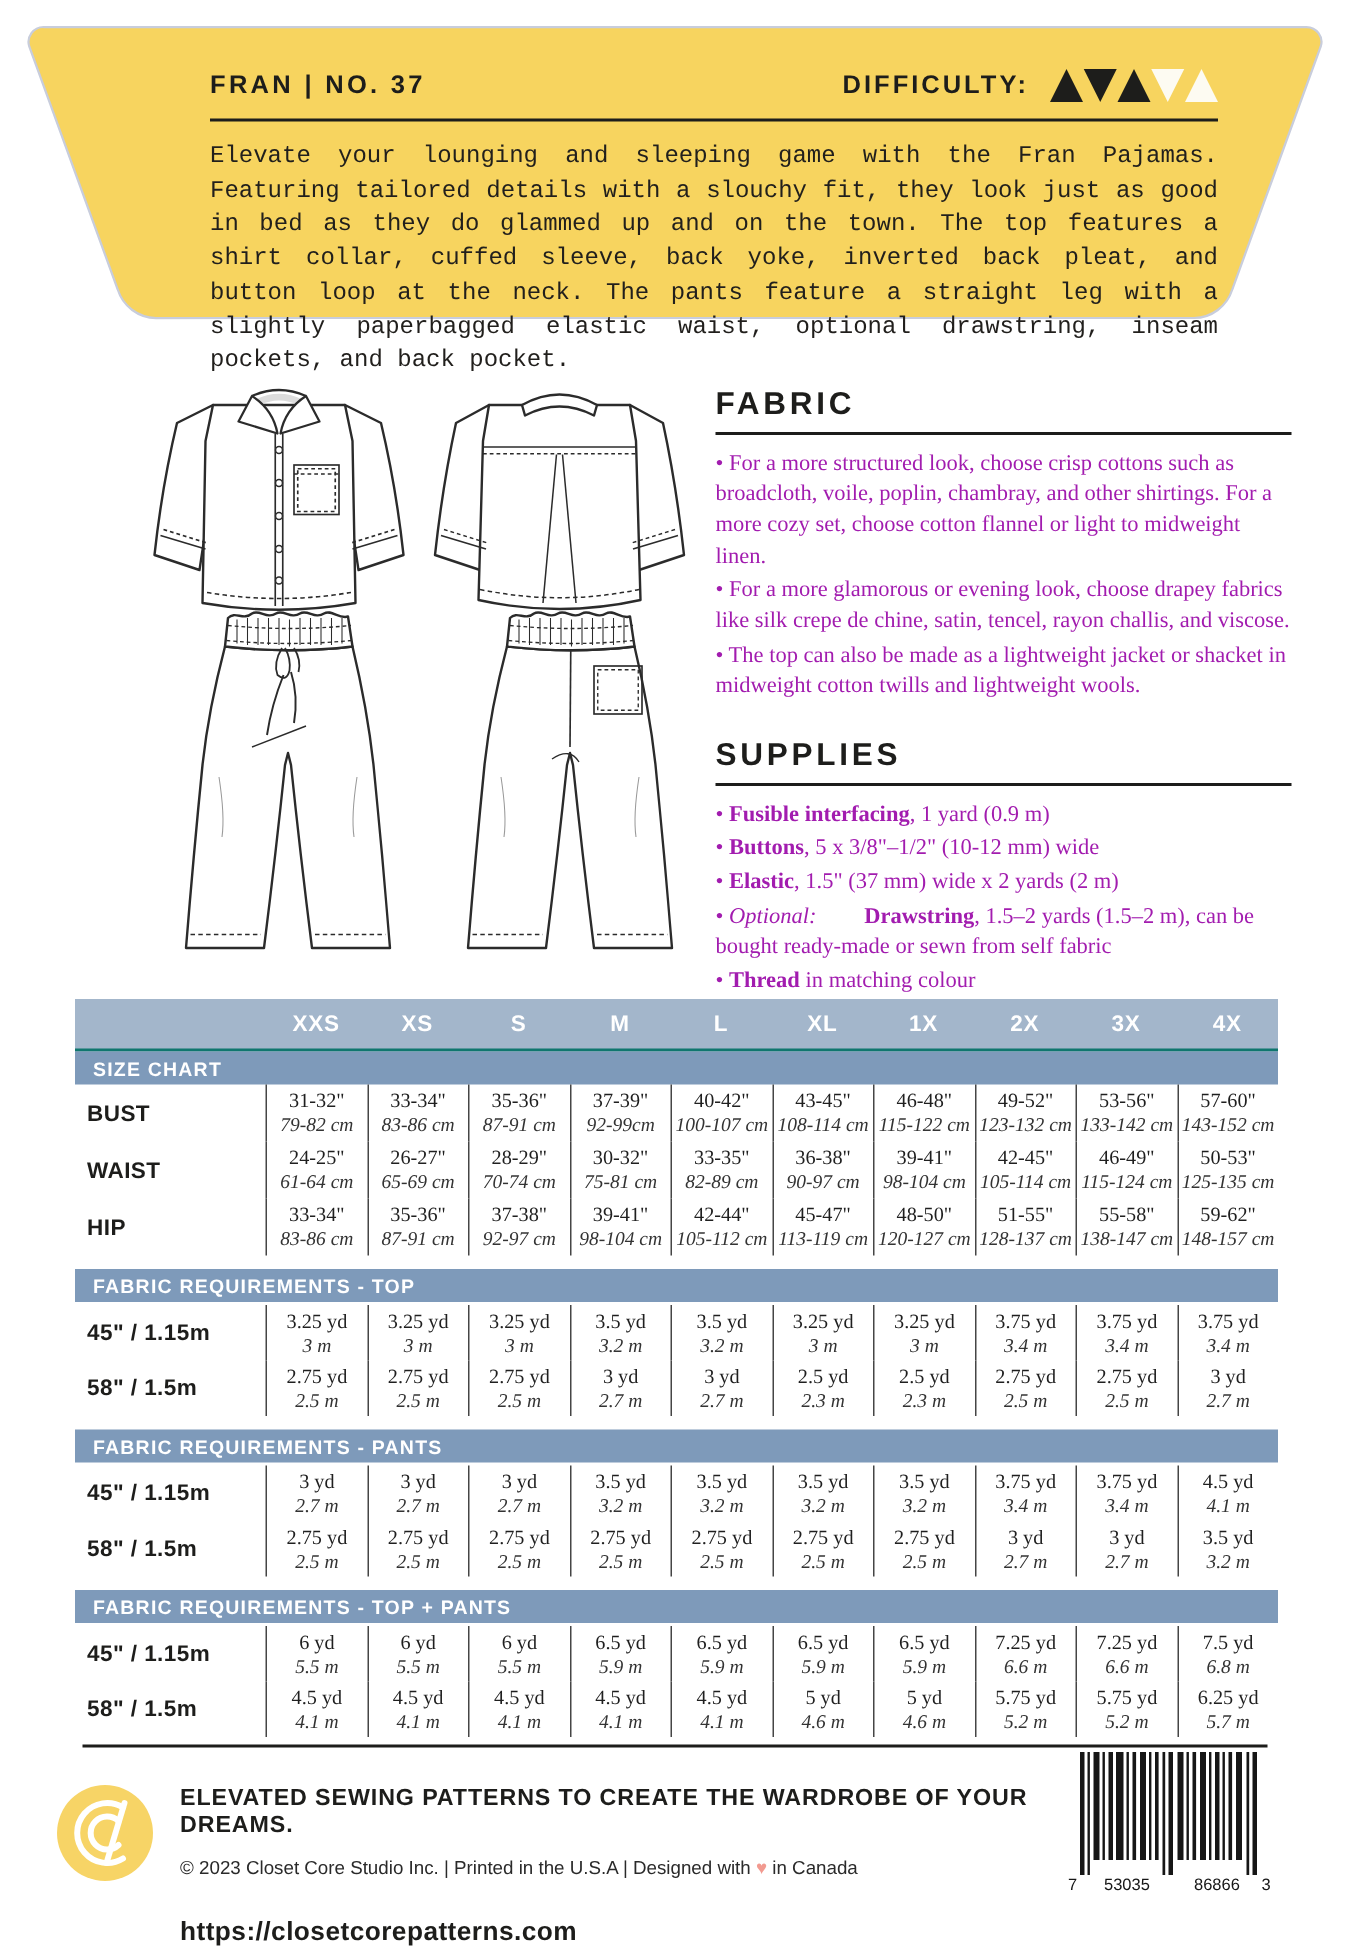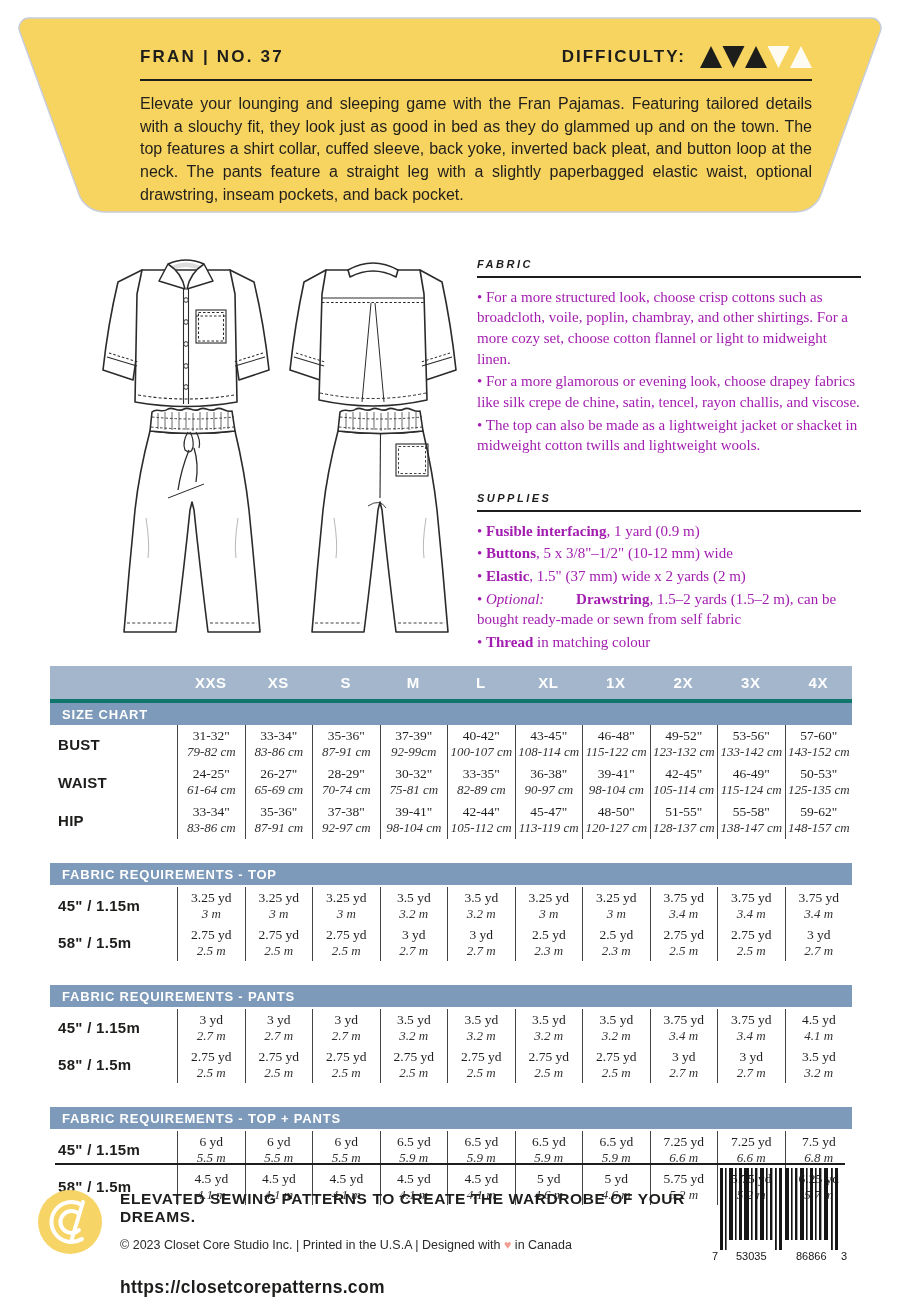--- a/index.html
+++ b/index.html
@@ -8,39 +8,39 @@
   .abs{position:absolute;}
 
   
   #banner-svg{left:0;top:0;}
   #banner-content{left:140px;top:44px;width:672px;}
   .banner-head{display:flex;justify-content:space-between;align-items:center;height:26px;}
   .banner-title{font-size:17px;font-weight:bold;letter-spacing:2.2px;}
   .difficulty{display:flex;align-items:center;gap:14px;}
   .difficulty-label{font-size:17px;font-weight:bold;letter-spacing:2px;}
   .banner-rule{height:2px;background:#1d1d1b;margin-top:9px;}
-  .banner-desc{margin-top:12px;font-family:Liberation Sans, sans-serif;font-size:16px;
+  .banner-desc{margin-top:12px;font-family:Liberation Mono, monospace;font-size:16px;
                line-height:1.42;text-align:justify;color:#211f1c;}
 
   
   .col-right{left:477px;width:384px;}
-  .sec-heading{font-size:11px;font-weight:bold;letter-spacing:2.5px;font-style:italic;}
+  .sec-heading{font-size:21px;font-weight:bold;letter-spacing:2.5px;}
   .sec-rule{height:1.5px;background:#1d1d1b;margin:6px 0 9px 0;}
   .bullets{font-family:"Liberation Serif",serif;font-size:15px;line-height:1.38;color:#a21caf;}
   .bullet{margin-bottom:2px;}
   .bullet::before{content:"• ";}
 
   
   #tables{left:50px;top:666px;width:802px;}
   .trow{display:grid;grid-template-columns:127px repeat(10,1fr);}
-  .size-head{background:#A3B6CB;height:33px;border-bottom:4px solid #0f766e;align-items:center;}
+  .size-head{background:#A3B6CB;height:33px;border-bottom:2px solid #0f766e;align-items:center;}
   .size-col{color:#fff;font-weight:bold;font-size:15px;text-align:center;letter-spacing:0.5px;}
   .band{background:#7E9ABA;color:#fff;font-size:13px;font-weight:bold;letter-spacing:0.8px;
         padding:4px 0 3px 12px;}
-  .band.gap{margin-top:24px;margin-bottom:2px;}
+  .band.gap{margin-top:9px;margin-bottom:2px;}
   .mrow{height:38px;}
   .rrow{height:37px;}
   .tlabel{display:flex;align-items:center;padding-left:8px;font-weight:bold;font-size:15px;
           letter-spacing:0.3px;}
   .tcell{border-left:1px solid #454545;display:flex;flex-direction:column;justify-content:center;
          text-align:center;font-family:"Liberation Serif",serif;}
   .v1{font-size:13.5px;color:#1f1f1f;line-height:1.2;}
   .v2{font-size:13px;font-style:italic;color:#333;line-height:1.2;}
 
   

